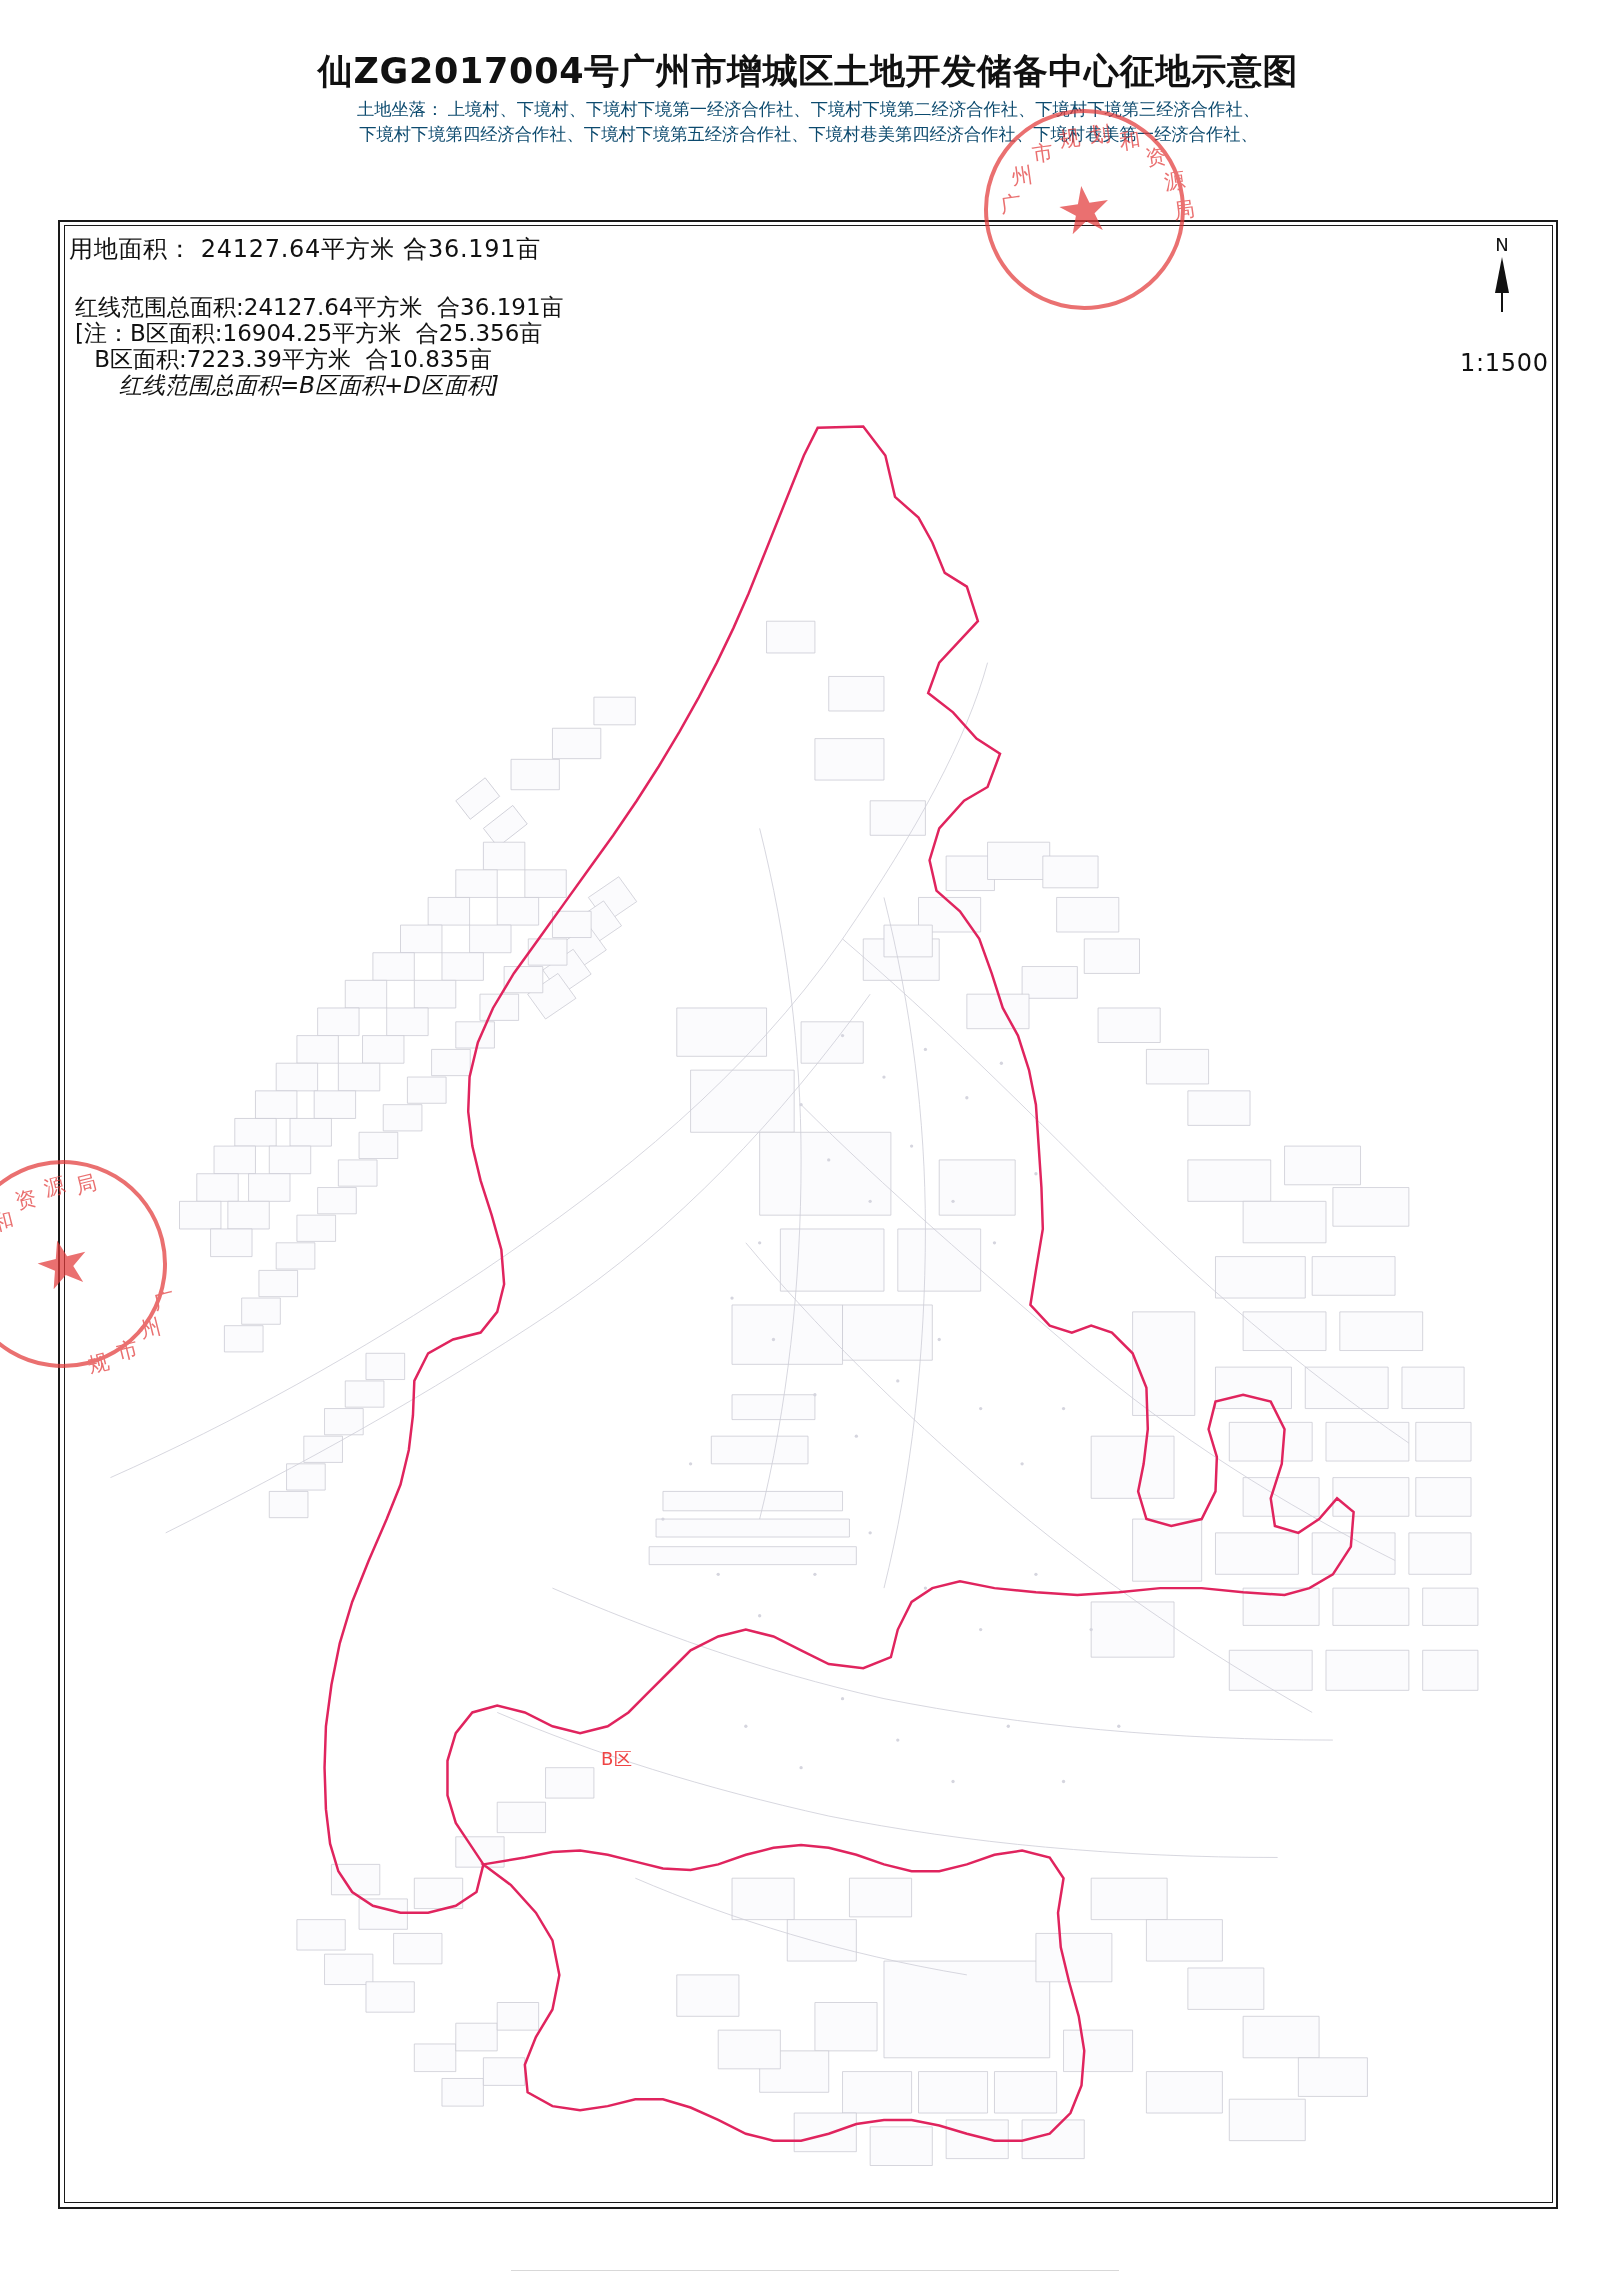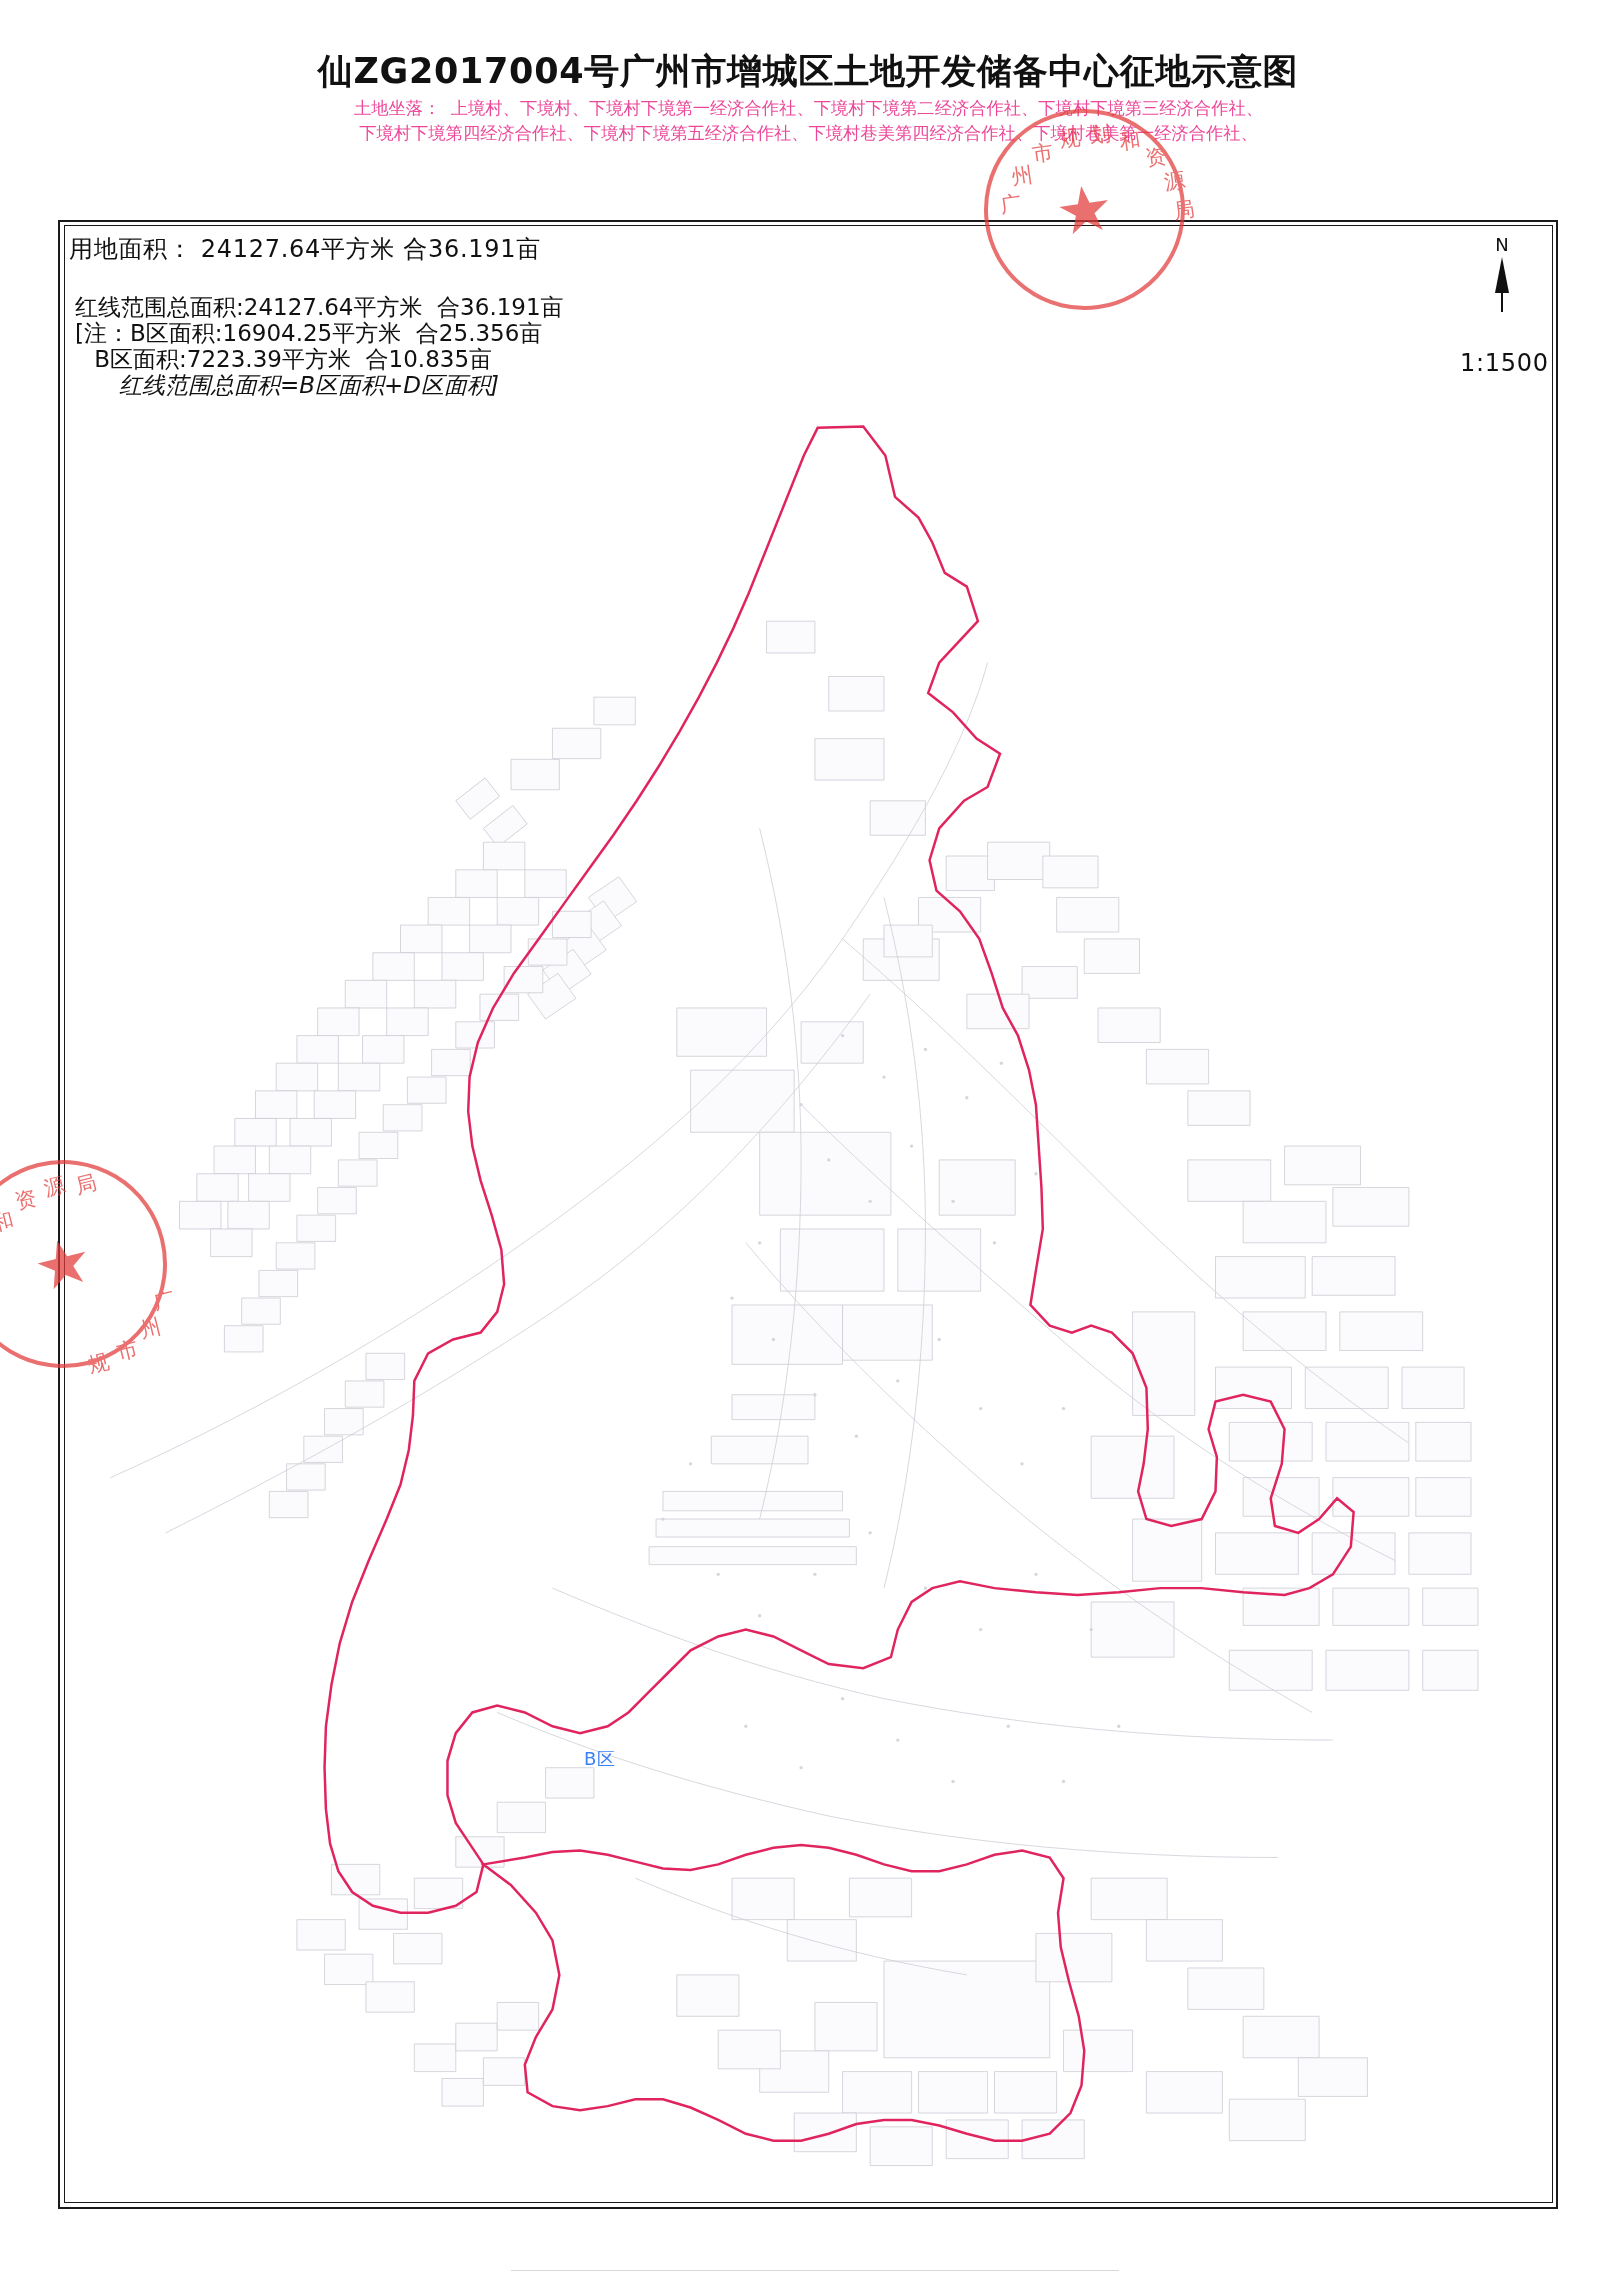--- a/index.html
+++ b/index.html
@@ -35,22 +35,22 @@
     font-family: "DejaVu Sans", sans-serif;
   }
   .locality {
     position: absolute;
     left: 104px;
     top: 97px;
     width: 1409px;
     text-align: center;
     font-size: 17.3px;
     line-height: 25px;
-    font-family: Liberation Mono, monospace;
-    color: #ec4899;
+    font-family: Liberation Serif, serif;
+    color: #0c4a6e;
   }
   
   .frame {
     position: absolute;
     left: 58px;
     top: 220px;
     width: 1500px;
     height: 1989px;
     border: 2.1px solid #1a1a1a;
     box-sizing: border-box;
@@ -126,22 +126,23 @@
     width: 1478px;
     height: 1775px;
     overflow: hidden;
   }
   .map-wrap svg { display: block; }
   
   .region-label {
     position: absolute;
     font-size: 18px;
     font-family: "DejaVu Sans", sans-serif;
-    color: #3b82f6;
+    color: #ef4444;
     letter-spacing: 0.7px;
+    margin-left: 17px;
   }
   #label-b { left: 515px; top: 1333px; }
   
   .stamp {
     position: absolute;
     border: 4.1px solid #e23a3a;
     border-radius: 50%;
     color: #e23a3a;
     opacity: .72;
   }

